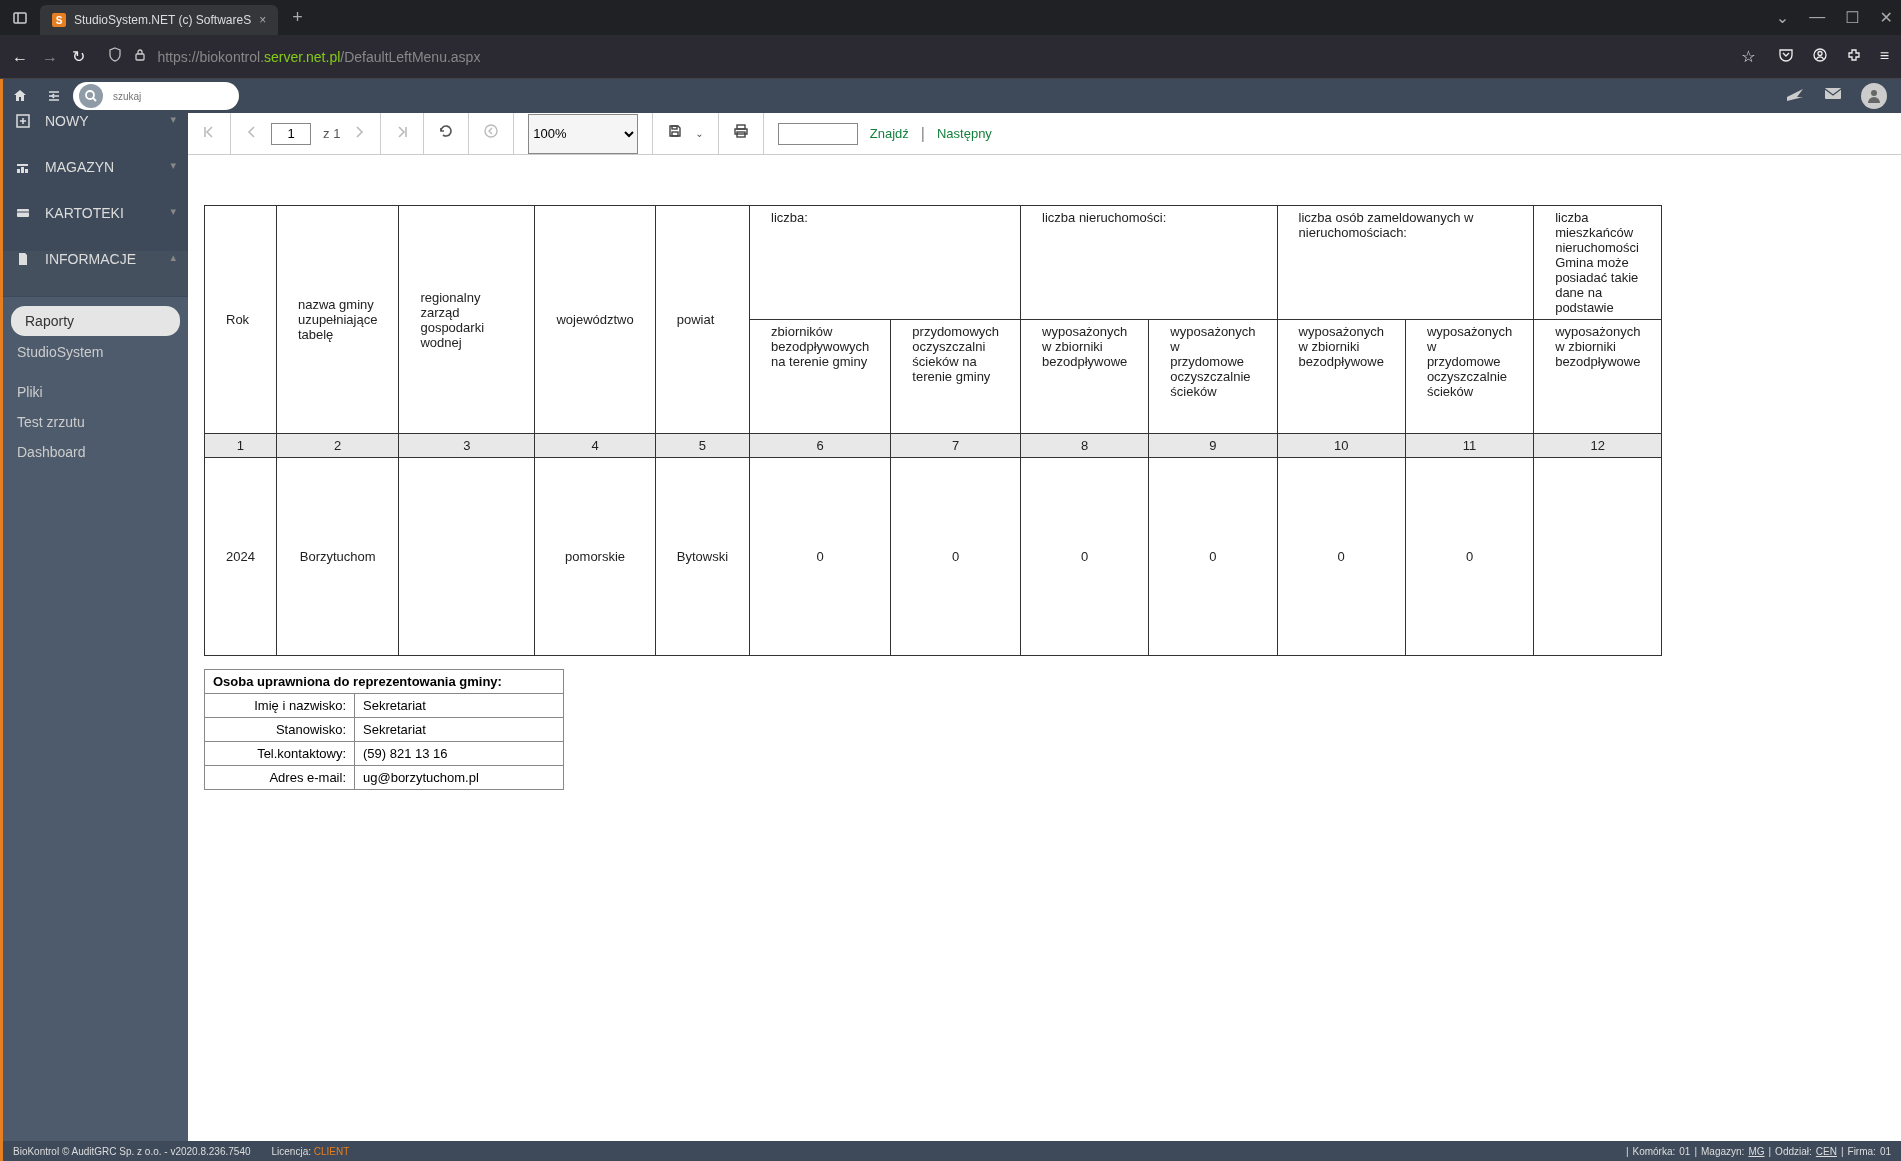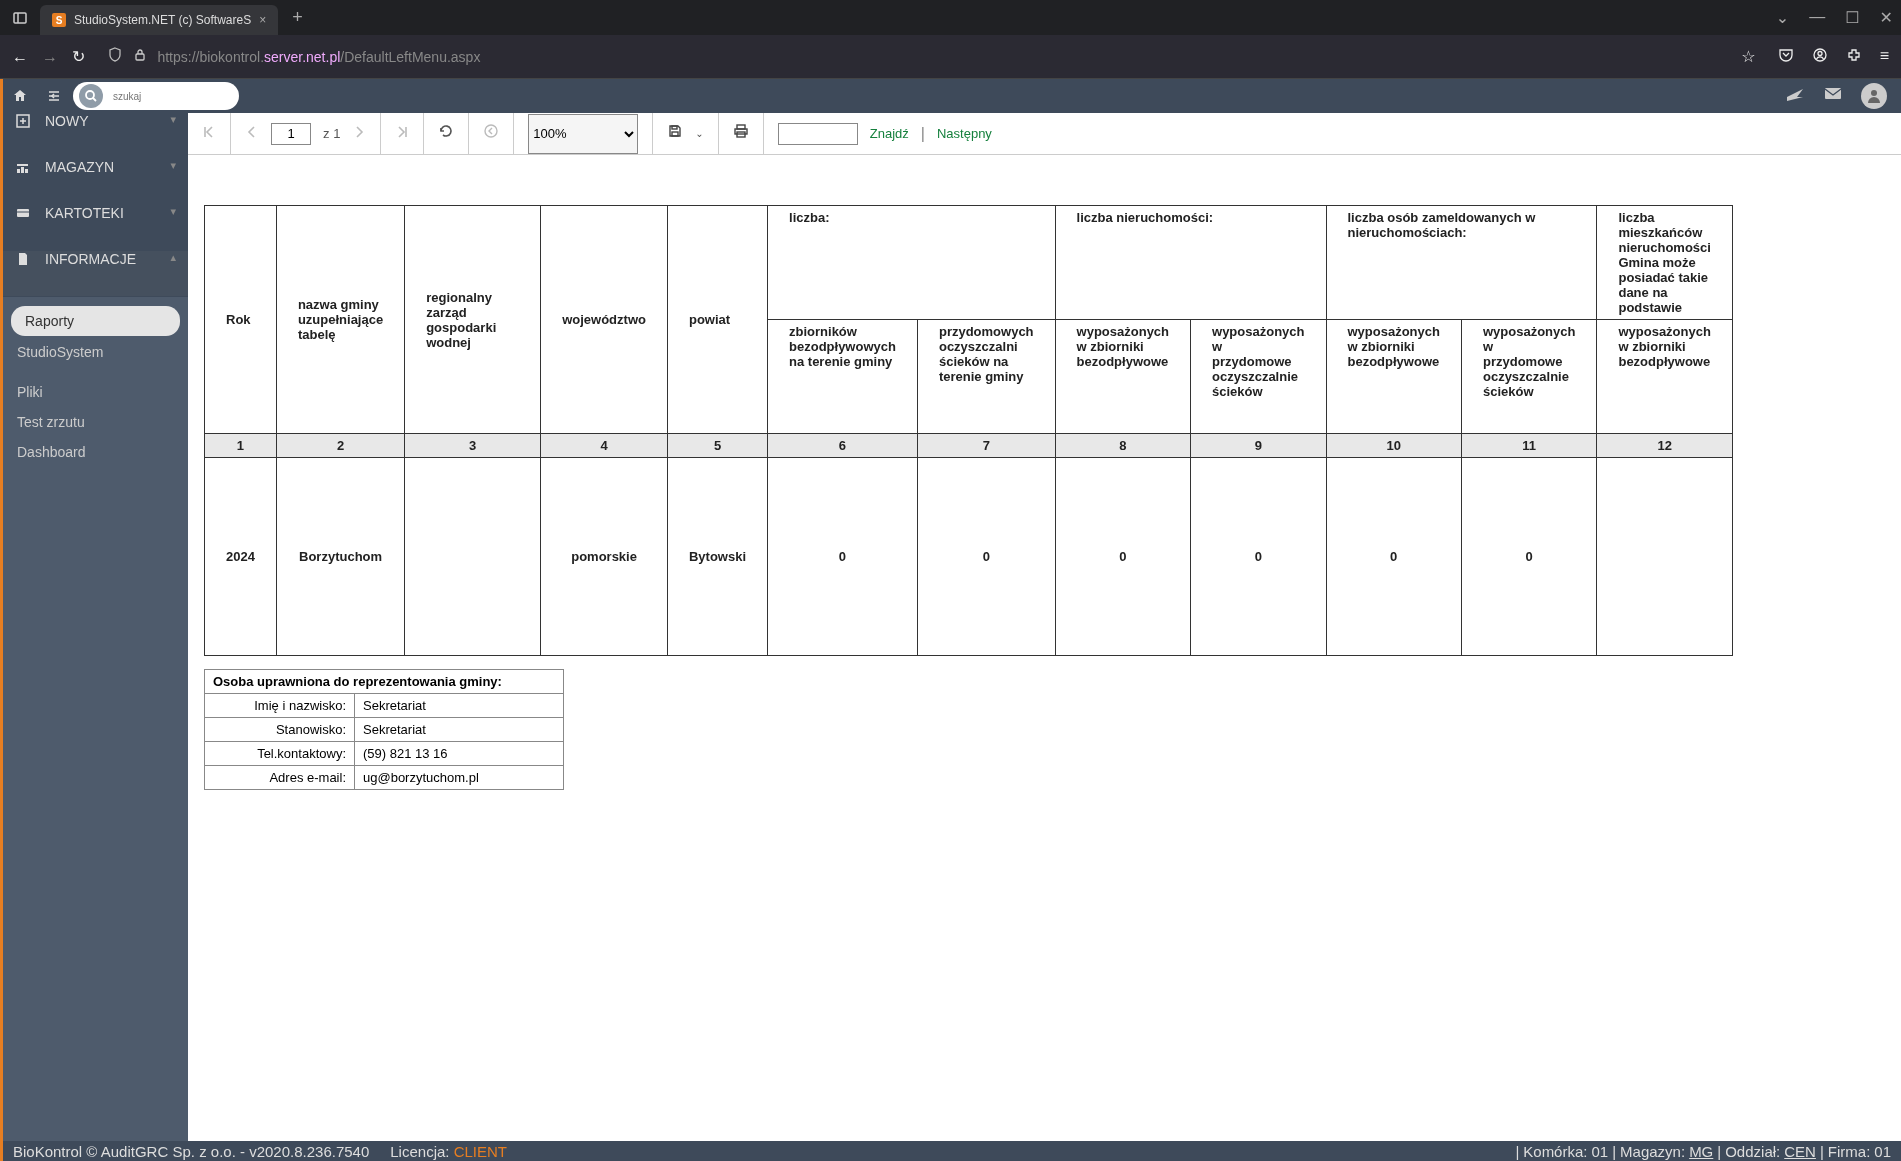--- a/index.html
+++ b/index.html
@@ -12,21 +12,21 @@
 .tab-title{flex:1;white-space:nowrap;overflow:hidden}
 .tab-close{color:#aaa;cursor:pointer}
 .tab-new{color:#aaa;margin-left:10px;font-size:18px}
 .window-controls{margin-left:auto;display:flex;gap:20px;color:#aaa}
 .browser-toolbar{height:44px;background:#2b2a33;display:flex;align-items:center;padding:0 12px;gap:14px;color:#ccc;border-bottom:1px solid #444}
 .nav-arrow{color:#888;font-size:16px}
 .nav-arrow.active{color:#eee}
 .url-bar{flex:1;display:flex;align-items:center;gap:10px;background:transparent;height:32px;padding:0 8px;border-radius:4px}
 .url-icon{color:#aaa;font-size:14px}
 .url-text{color:#888;font-size:14px}
-.url-text .hl{color:#f0abfc}
+.url-text .hl{color:#84cc16}
 .toolbar-right{display:flex;gap:18px;color:#eee;font-size:16px}
 .app{height:calc(100vh - 79px);display:flex;flex-direction:column;background:#fff}
 .app-header{height:34px;background:#3e4a5a;display:flex;align-items:center;padding:0;color:#ddd;border-left:3px solid #e67e22}
 .hdr-icon{width:34px;height:34px;display:flex;align-items:center;justify-content:center;color:#ccc;font-size:16px}
 .search-pill{background:#fff;border-radius:20px;height:28px;display:flex;align-items:center;padding:0 6px;margin-left:2px}
 .search-pill .mag{background:#8f9ca8;width:24px;height:24px;border-radius:50%;display:flex;align-items:center;justify-content:center;color:#fff}
 .search-pill input{border:none;outline:none;padding:0 10px;width:130px;font-size:10px;color:#666}
 .hdr-right{margin-left:auto;display:flex;gap:18px;padding-right:14px;color:#bbb;font-size:18px}
 .hdr-right .avatar{background:#ccc;width:26px;height:26px;border-radius:50%;display:flex;align-items:center;justify-content:center;color:#555}
 .app-body{flex:1;display:flex;overflow:hidden}
@@ -44,32 +44,32 @@
 .rt-group{display:flex;align-items:center;height:100%;padding:0 14px;border-right:1px solid #ccc;gap:12px;color:#666}
 .rt-icon{font-size:18px;color:#555}
 .rt-disabled{color:#bbb}
 .page-input{width:40px;height:22px;border:1px solid #888;text-align:center;font-size:13px}
 .page-of{font-size:13px;color:#555}
 .zoom-select{height:40px;width:110px;font-size:13px;border:1px solid #888;background:#f5f5f5}
 .find-input{height:22px;width:80px;border:1px solid #888;padding:0 4px;font-size:13px}
 .find-link{color:#15803d;font-size:13px;cursor:pointer}
 .report-area{flex:1;overflow:auto;padding:50px 0 0 16px;background:#fff}
 .report-table{border-collapse:collapse;font-size:13px;color:#222}
-.report-table td,.report-table th{border:1px solid #333;padding:4px 21px;vertical-align:top;text-align:left;font-weight:bold}
+.report-table td,.report-table th{border:1px solid #333;padding:4px 21px;vertical-align:top;text-align:left;font-weight:normal}
 .report-table .numrow td{background:#e8e8e8;text-align:center;height:22px}
 .report-table .datarow td{height:198px;vertical-align:middle;text-align:center}
 .col1{width:42px}.col2{width:86px}.col3{width:136px}.col4{width:102px}.col5{width:84px}
 .col6{width:122px}.col7{width:102px}.col8{width:108px}.col9{width:102px}.col10{width:112px}.col11{width:112px}.col12{width:62px}
 .hdr-row td{height:112px}
 .hdr-row2 td{height:114px}
 .contact-table{border-collapse:collapse;margin-top:13px;font-size:13px;width:360px}
 .contact-table td,.contact-table th{border:1px solid #888;padding:4px 8px;text-align:left}
 .contact-table .thdr{font-weight:bold}
 .contact-table .rlabel{text-align:right;font-weight:normal;width:150px}
-.footer{height:20px;background:#3e4a5a;color:#ddd;font-size:15px;display:flex;align-items:center;padding:0 10px;border-left:3px solid #e67e22}
+.footer{height:20px;background:#3e4a5a;color:#ddd;font-size:10px;display:flex;align-items:center;padding:0 10px;border-left:3px solid #e67e22}
 .footer .fr{margin-left:auto;display:flex;gap:4px}
 .footer .u{text-decoration:underline;cursor:pointer}
 .footer .clientv{color:#e67e22}
 </style>
 </head>
 <body>
 
 <div class="browser-titlebar">
   <div class="sidebar-toggle-icon">
     <svg width="16" height="16" viewBox="0 0 16 16" fill="none" stroke="#ccc" stroke-width="1.5">

